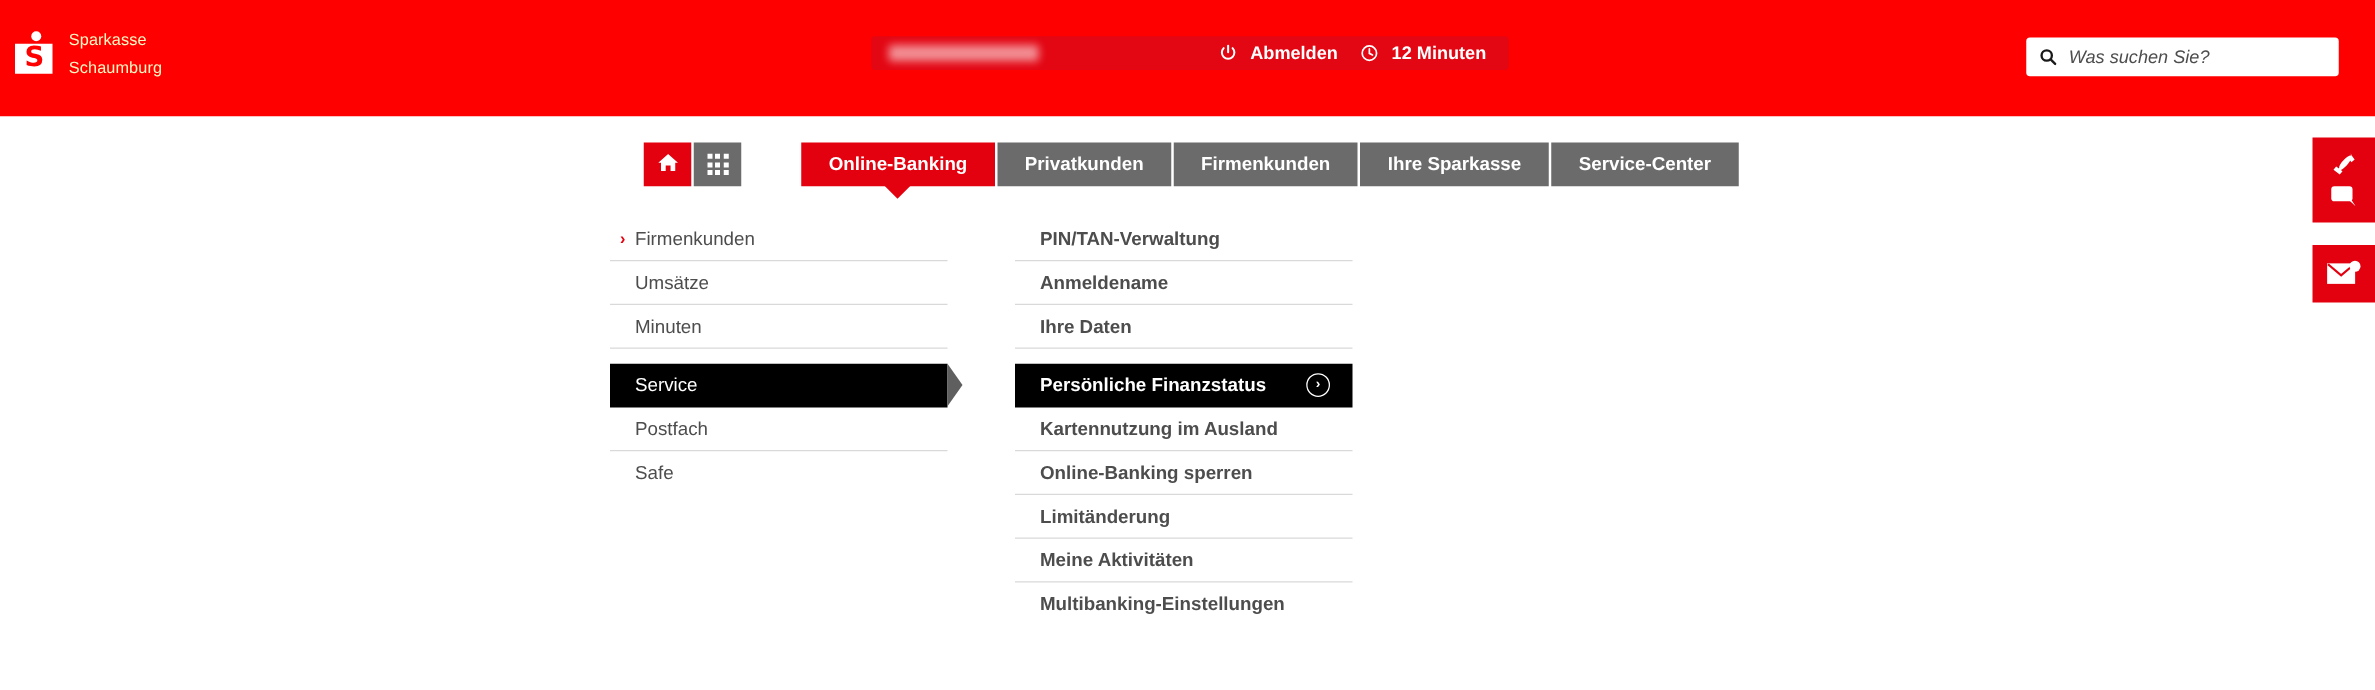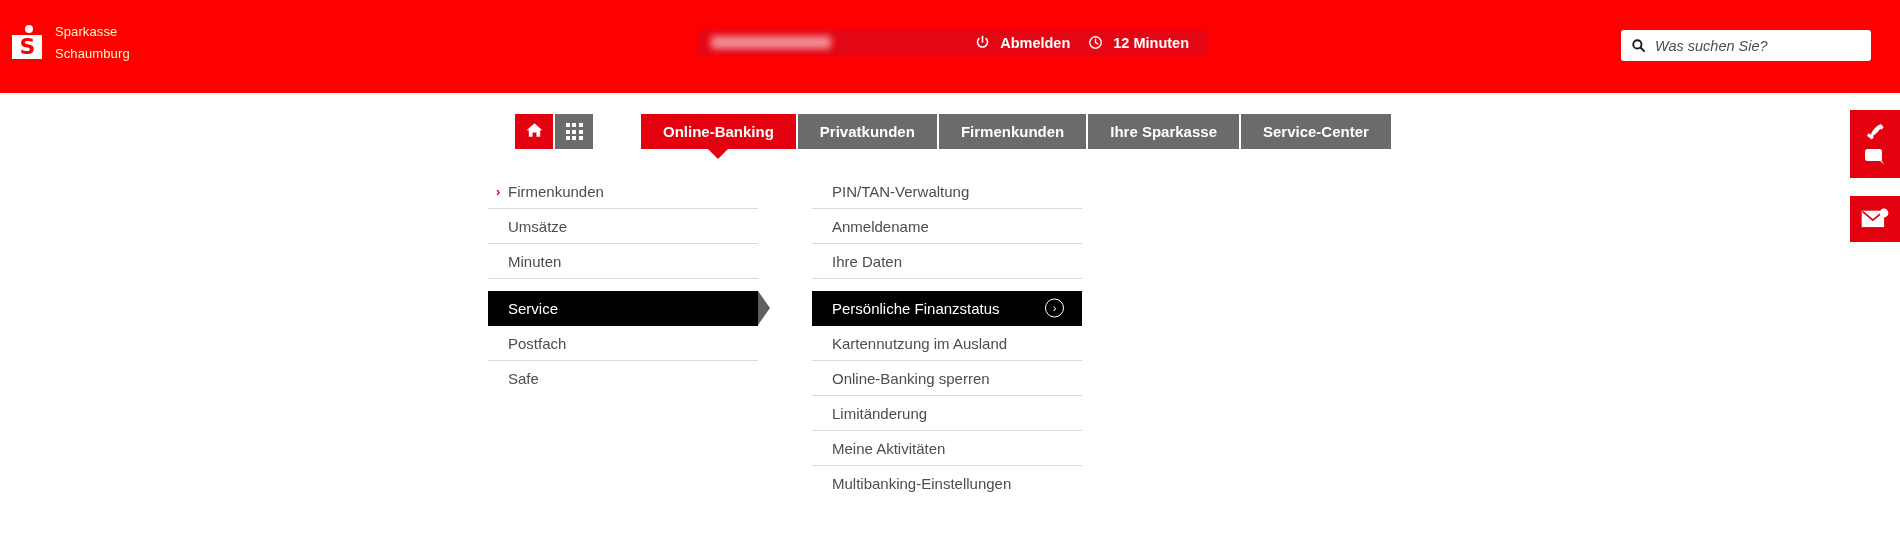--- a/index.html
+++ b/index.html
@@ -157,21 +157,21 @@
     gap: 2.5px;
   }
   .grid-icon i { background: #ffffff; display: block; }
 
   
   .menu-col {
     position: absolute;
     width: 270px;
   }
   .menu-col.col-left  { left: 488px; top: 174px; }
-  .menu-col.col-right { left: 812px; top: 174px; }
+  .menu-col.col-right { left: 812px; top: 174px; font-weight: bold; }
 
   .menu-item {
     position: relative;
     height: 35px;
     display: flex;
     align-items: center;
     padding: 0 14px 0 20px;
     border-bottom: 1px solid #d9d9d9;
     color: #4d4d4d;
     font-size: 15px;

